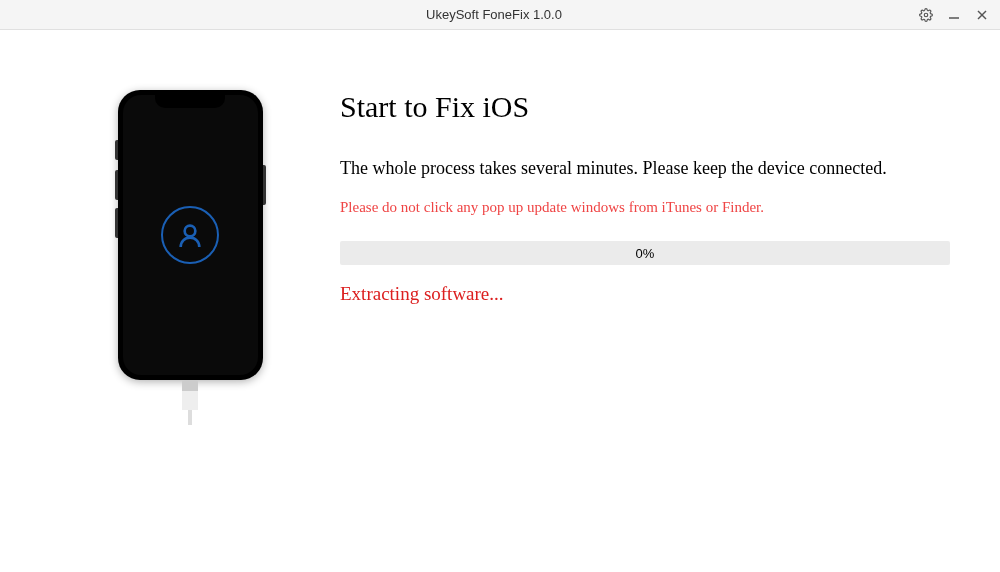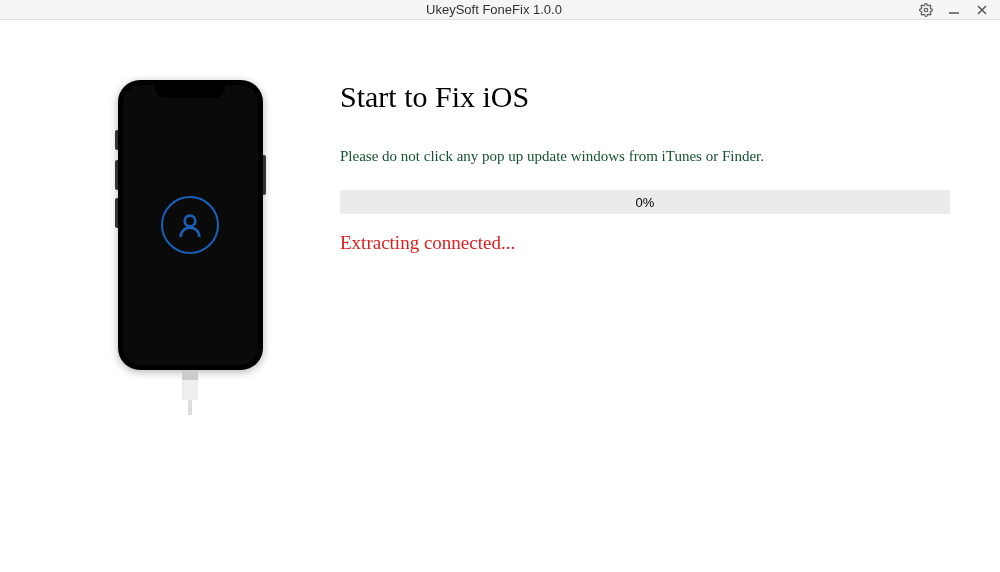--- a/index.html
+++ b/index.html
@@ -10,21 +10,21 @@
     body {
       font-family: Georgia, 'Times New Roman', serif;
       background: #ffffff;
       width: 1000px;
       height: 572px;
       overflow: hidden;
       display: flex;
       flex-direction: column;
     }
     .titlebar {
-      height: 20px;
+      height: 30px;
       background: #f5f5f5;
       border-bottom: 1px solid #e0e0e0;
       display: flex;
       align-items: center;
       justify-content: space-between;
       padding: 0 10px;
       font-family: Arial, sans-serif;
     }
     .titlebar-title {
       flex: 1;
@@ -152,21 +152,21 @@
       margin-bottom: 34px;
       font-weight: normal;
     }
     .subtitle {
       font-size: 18px;
       color: #000;
       margin-bottom: 20px;
     }
     .warning-text {
       font-size: 15px;
-      color: #14532d;
+      color: #ef4444;
       margin-bottom: 25px;
     }
     .progress-bar {
       width: 100%;
       height: 24px;
       background: #ebebeb;
       border-radius: 2px;
       display: flex;
       align-items: center;
       justify-content: center;
@@ -221,19 +221,20 @@
             <path d="M5 21c0-4 3-7 7-7s7 3 7 7"></path>
           </svg>
         </div>
       </div>
       <div class="cable"></div>
     </div>
   </div>
 
   <div class="content-area">
     <h1 class="heading">Start to Fix iOS</h1>
+    <p class="subtitle">The whole process takes several minutes. Please keep the device connected.</p>
     <p class="warning-text">Please do not click any pop up update windows from iTunes or Finder.</p>
     <div class="progress-bar">
       <span>0%</span>
     </div>
-    <p class="status-text">Extracting connected...</p>
+    <p class="status-text">Extracting software...</p>
   </div>
 </div>
 
 </body></html>

